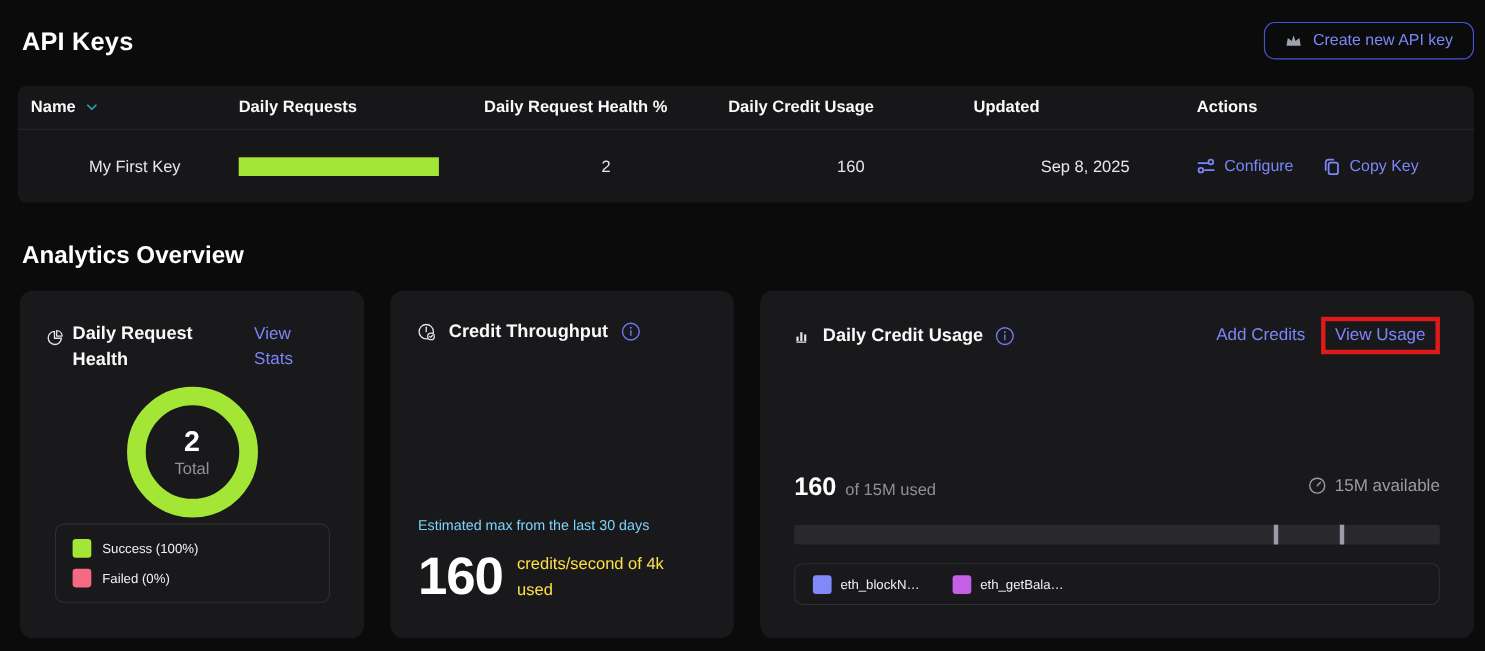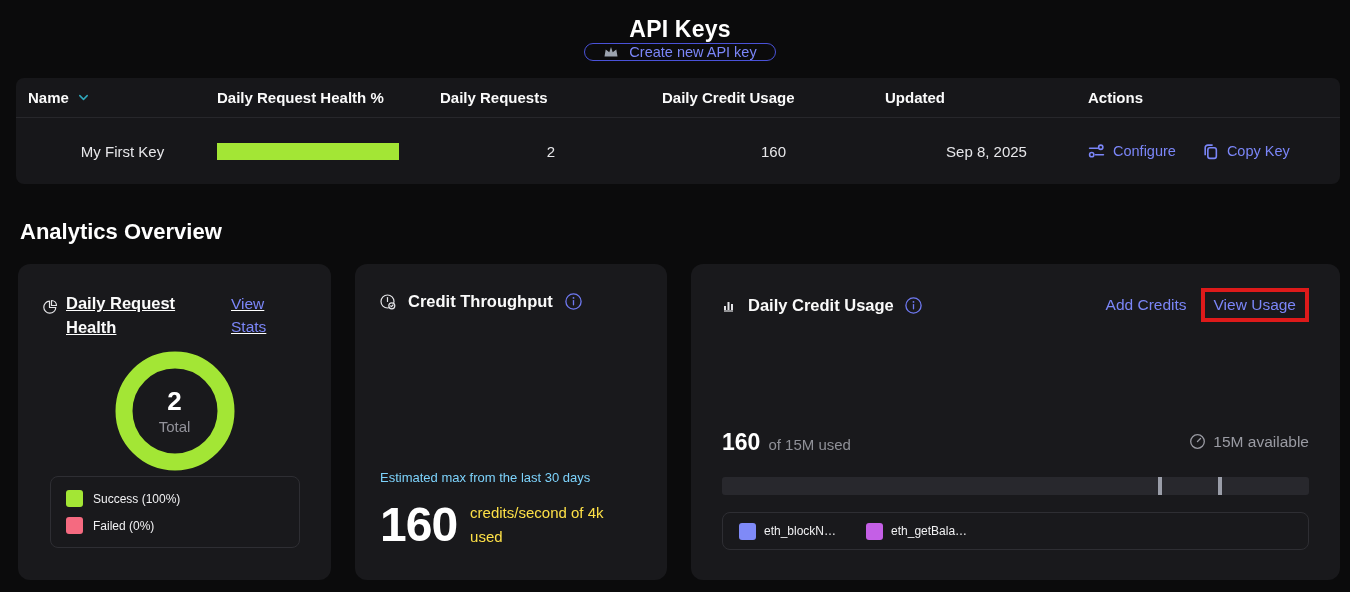--- a/index.html
+++ b/index.html
@@ -2,44 +2,44 @@
 <html><head>
 <meta charset="utf-8">
 <style>
   * { margin:0; padding:0; box-sizing:border-box; }
   html,body { background:#000; }
   body { width:1350px; height:592px; font-family:"Liberation Sans", sans-serif; color:#fff; }
   .page { position:relative; width:1350px; height:592px; background:#0b0b0c; overflow:hidden; }
 
   
   .topbar { position:absolute; top:16px; left:20px; right:10px; height:42px;
-            display:flex; justify-content:space-between; align-items:center;flex-direction:column; }
+            display:flex; justify-content:space-between; align-items:center; }
   .page-title { font-size:23px; font-weight:700; letter-spacing:.2px; }
-  .btn-create { display:flex; align-items:center; gap:10px; height:42px; padding:0 18px;
+  .btn-create { display:flex; align-items:center; gap:10px; height:34px; padding:0 18px;
                 background:transparent; border:1px solid #4a52d8; border-radius:10px;
                 color:#7b86f8; font-size:14.5px; font-family:inherit; cursor:pointer; }
 
   
   .api-table { position:absolute; top:78px; left:16px; right:10px; background:#17171a; border-radius:8px; }
   .thead, .trow { display:grid; grid-template-columns:189px 223px 222px 223px 203px 1fr;
                   padding:0 12px; align-items:center; }
   .thead { height:40px; border-bottom:1px solid #27272b; font-size:15px; font-weight:600; color:#fafafa; }
   .th-name { display:flex; align-items:center; gap:8px; cursor:pointer; }
   .trow { height:66px; font-size:15px; color:#e7e7ea;text-align:center; }
   .health-bar { width:182px; height:17px; background:#a3e635; }
   .actions { display:flex; gap:26px; }
   .action-link { display:flex; align-items:center; gap:8px; color:#7b86f8; font-size:14.5px; cursor:pointer; }
 
   
   .section-title { position:absolute; top:219px; left:20px; font-size:22px; font-weight:700; }
 
   
   .cards { position:absolute; top:264px; left:18px; height:316px; display:flex; gap:24px; }
   .card { position:relative; background:#19191c; border-radius:12px; height:316px; }
-  .card-health { width:313px;text-decoration:underline; }
+  .card-health { width:313px; }
   .card-throughput { width:312px; }
   .card-usage { width:649px; }
   .card-title { font-size:16.5px; font-weight:700; color:#fafafa; }
   .link { color:#7b86f8; cursor:pointer; }
 
   
   .hc-head { display:flex; padding:28px 24px 0 24px; }
   .hc-icon { margin-top:7px; flex:none; }
   .hc-title { width:142px; margin-left:8px; line-height:1.45; }
   .view-stats { margin-left:auto; margin-right:24px; width:52px; font-size:15.5px; line-height:1.5; }
@@ -97,22 +97,22 @@
   <div class="api-table">
     <div class="thead">
       <div class="th-name">
         <span>Name</span>
         <span>
           <svg width="13" height="13" viewBox="0 0 14 14">
               <path d="M3 5l4 4 4-4" fill="none" stroke="#2fa8bc" stroke-width="1.6" stroke-linecap="round" stroke-linejoin="round"></path>
             </svg>
         </span>
       </div>
+      <div>Daily Requests</div>
       <div>Daily Request Health %</div>
-      <div>Daily Requests</div>
       <div>Daily Credit Usage</div>
       <div>Updated</div>
       <div>Actions</div>
     </div>
     <div class="trow">
       <div>My First Key</div>
       <div>
           <div class="health-bar"></div>
         </div>
       <div>2</div>

